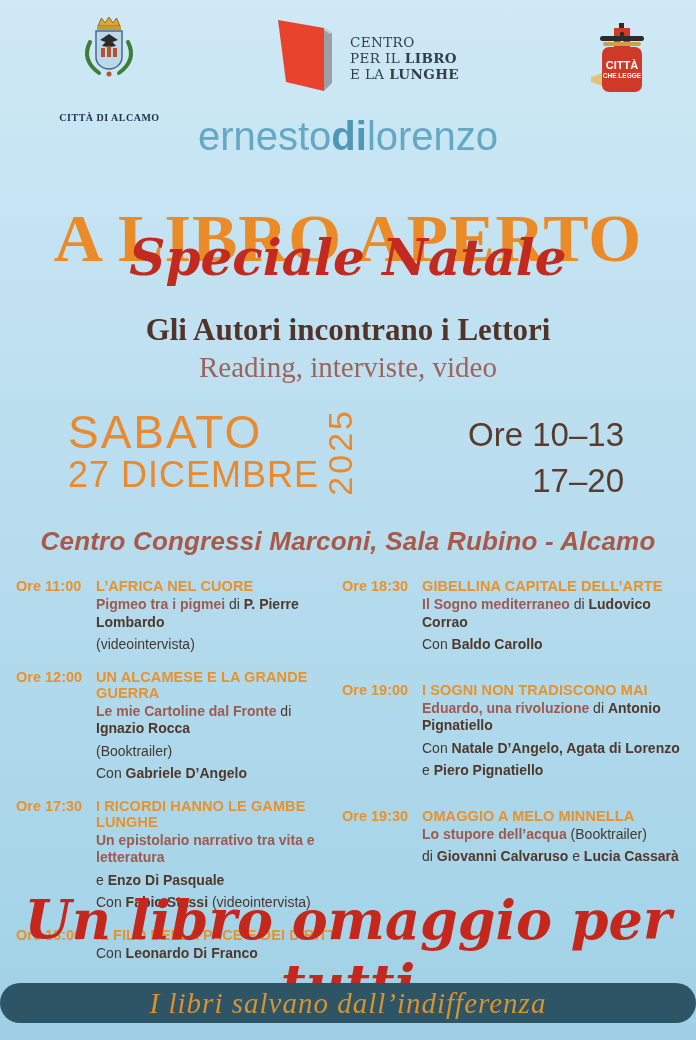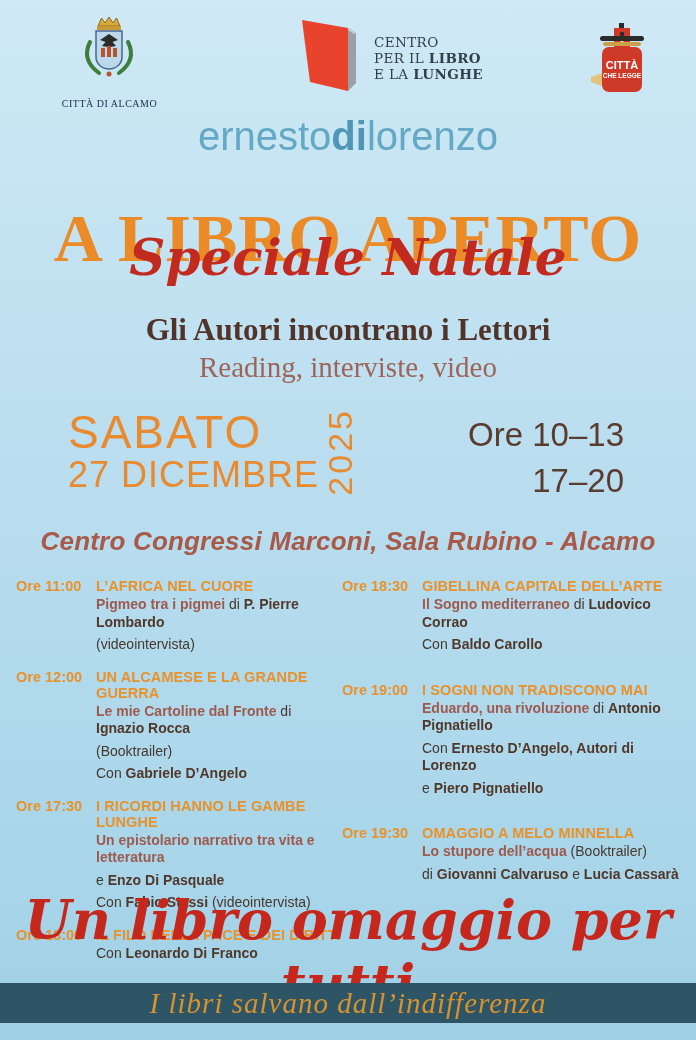--- a/index.html
+++ b/index.html
@@ -4,23 +4,23 @@
 <style>
   html,body{margin:0;padding:0;background:#ffffff;}
   .poster{
     position:relative;width:696px;height:1040px;overflow:hidden;
     font-family:"Liberation Sans",sans-serif;
     background:linear-gradient(180deg,#cfe9f5 0%,#bcdff0 40%,#a8d5e9 85%,#9fd0e5 100%);
   }
   
   .logos{position:absolute;top:0;left:0;width:100%;height:115px;}
   .logo-alcamo{position:absolute;left:52px;top:14px;width:115px;text-align:center;}
-  .alcamo-caption{margin-top:0;font-family:"Liberation Serif",serif;font-weight:normal;
+  .alcamo-caption{margin-top:14px;font-family:"Liberation Serif",serif;font-weight:bold;
     font-size:10px;letter-spacing:.5px;color:#23304d;}
-  .logo-cepell{position:absolute;left:296px;top:20px;display:flex;align-items:center;gap:12px;}
+  .logo-cepell{position:absolute;left:272px;top:20px;display:flex;align-items:center;gap:12px;}
   .cepell-text{font-family:"DejaVu Serif",serif;font-size:13.5px;line-height:16px;
     color:#32404a;letter-spacing:.4px;}
   .logo-ccl{position:absolute;left:590px;top:22px;}
   
   .author-line{position:absolute;top:114px;left:0;width:100%;text-align:center;
     font-size:40px;color:#64a8c5;}
   .author-line b{color:#4f97b7;}
   .main-title{position:absolute;top:158px;left:0;width:100%;text-align:center;
     font-family:"Liberation Serif",serif;font-size:68px;line-height:1;color:#ea8b28;
     letter-spacing:1px;}
@@ -53,21 +53,21 @@
   .sline{font-size:14px;margin-top:5px;line-height:1.25;color:#46382f;}
   .sline:first-of-type{margin-top:2px;}
   .seg-em{color:#9d5a4e;font-weight:bold;}
   .seg-b{color:#50382a;font-weight:bold;}
   .seg-r{color:#46382f;}
   
   .promo{position:absolute;top:888px;left:0;width:100%;text-align:center;
     font-family:"DejaVu Serif",serif;font-style:italic;font-weight:bold;
     font-size:54px;color:#c5271d;}
   .motto-bar{position:absolute;top:983px;left:0;width:100%;height:40px;
-    background:#2d5565;display:flex;align-items:center;justify-content:center;}
+    background:#2d5565;display:flex;align-items:center;justify-content:center;border-radius:20px;}
   .motto{font-family:"Liberation Serif",serif;font-style:italic;font-size:29px;
     color:#d8922f;letter-spacing:1px;}
 </style>
 </head>
 <body>
 
 <div class="poster">
 
   <header class="logos">
     <div class="logo-alcamo">
@@ -194,21 +194,21 @@
             </div>
       </div>
     </div>
 
     <div class="block">
       <div class="block-time">Ore 19:00</div>
       <div class="block-content">
         <div class="block-title">I SOGNI NON TRADISCONO MAI</div>
         <div>
               <div class="sline"><span class="seg-em">Eduardo, una rivoluzione</span><span class="seg-r"> di </span><span class="seg-b">Antonio Pignatiello</span></div>
-              <div class="sline"><span class="seg-r">Con </span><span class="seg-b">Ernesto D’Angelo, Autori di Lorenzo</span></div>
+              <div class="sline"><span class="seg-r">Con </span><span class="seg-b">Natale D’Angelo, Agata di Lorenzo</span></div>
               <div class="sline"><span class="seg-r">e </span><span class="seg-b">Piero Pignatiello</span></div>
             </div>
       </div>
     </div>
 
     <div class="block">
       <div class="block-time">Ore 19:30</div>
       <div class="block-content">
         <div class="block-title">OMAGGIO A MELO MINNELLA</div>
         <div>

